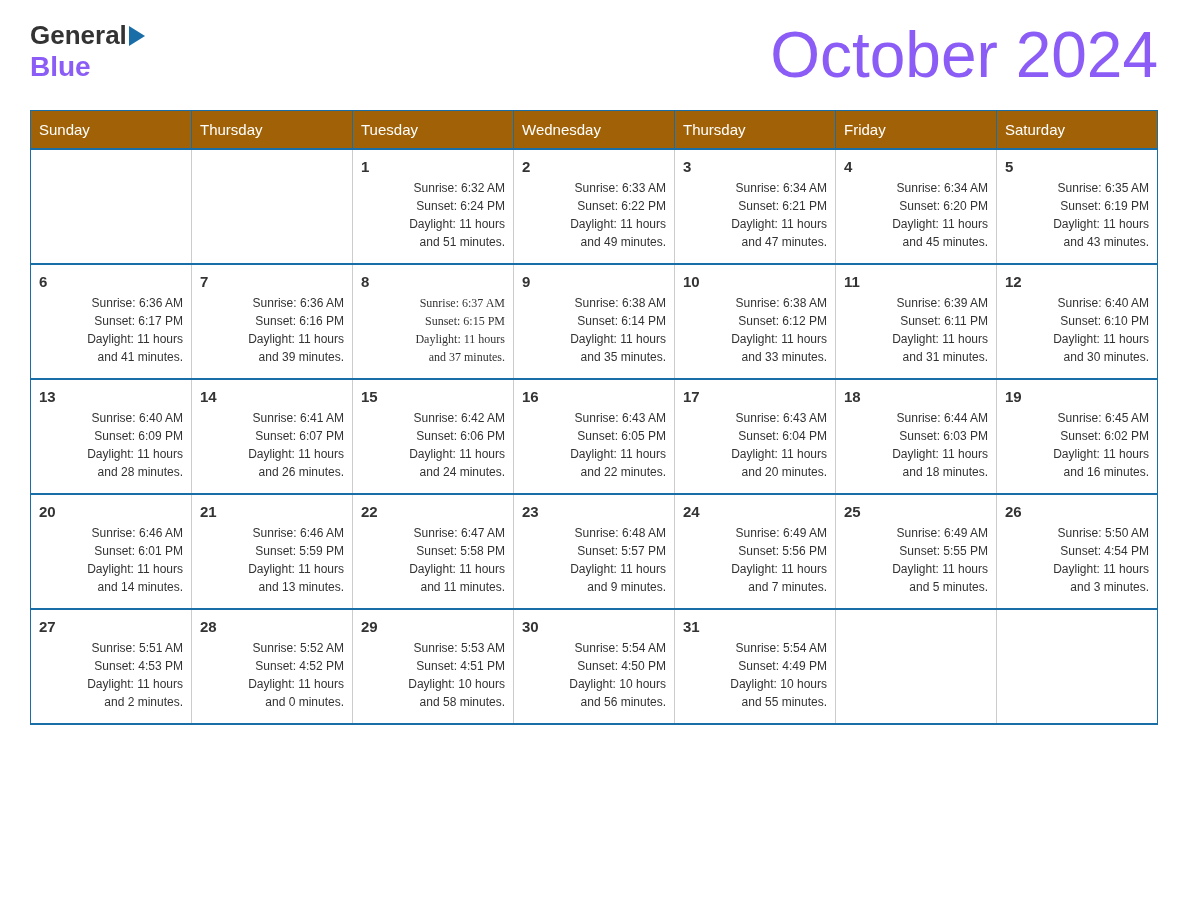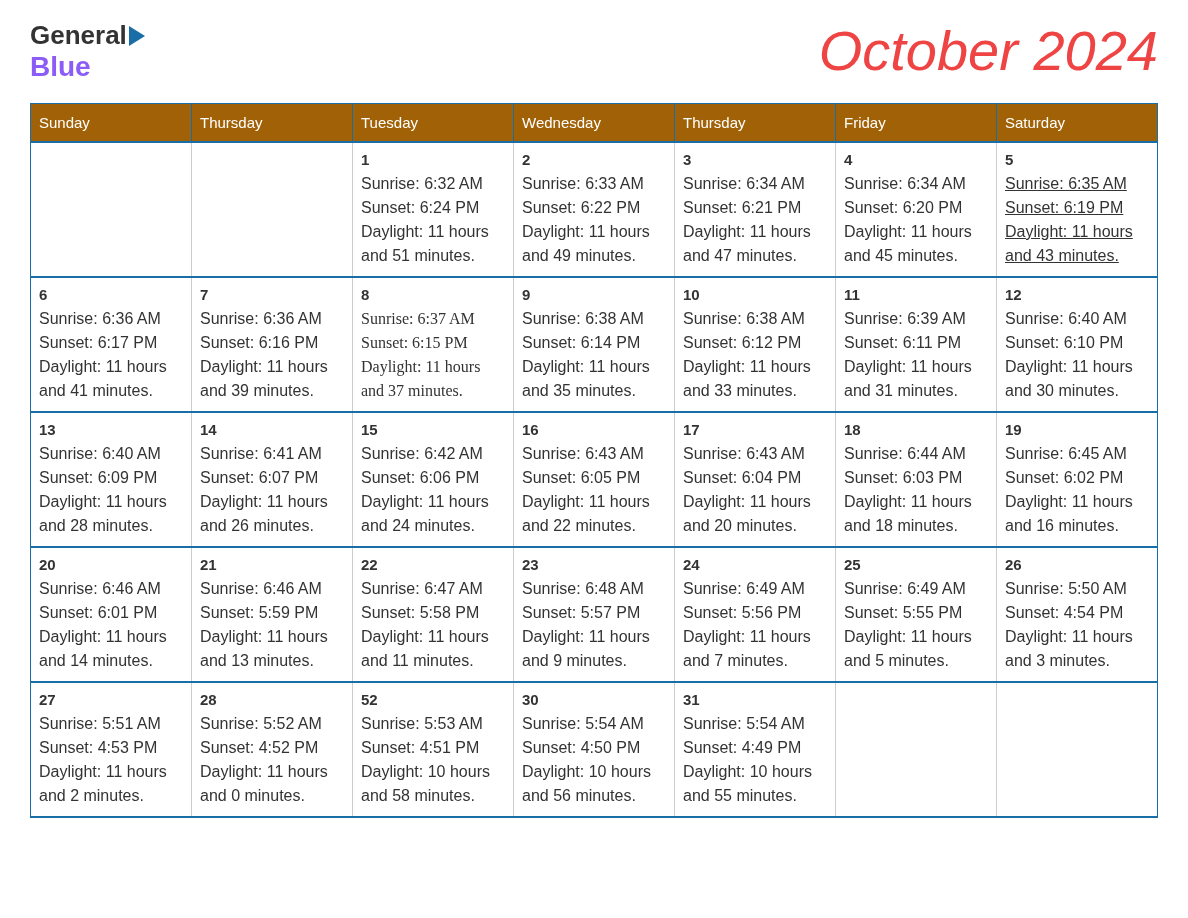--- a/index.html
+++ b/index.html
@@ -18,25 +18,24 @@
     }
     .logo {
       display: flex;
       flex-direction: column;
       align-items: flex-start;
     }
     .title-block {
       text-align: right;
     }
     .month-title {
-      font-size: 56px;
+      font-size: 64px;
       font-weight: 300;
-      color: #ef4444;
+      color: #8b5cf6;
       line-height: 1.1;
-      font-style: italic;
     }
     .location-title {
       font-size: 20px;
       color: #555;
       font-weight: normal;
     }
     table {
       width: 100%;
       border-collapse: collapse;
       table-layout: fixed;
@@ -71,23 +70,24 @@
       border-top: 2px solid #1a6ea8;
     }
     .day-number {
       font-size: 15px;
       font-weight: bold;
       color: #333;
       margin-bottom: 4px;
       display: block;
     }
     .day-info {
-      font-size: 16px;
+      font-size: 12px;
       color: #333;
       line-height: 1.5;
+      text-align: right;
     }
     .empty-cell {
       background: #fff;
     }
     .logo-row {
       display: flex;
       align-items: center;
     }
     .logo-arrow {
       display: inline-block;
@@ -157,21 +157,21 @@
         </td>
         <td>
           <span class="day-number">4</span>
           <div class="day-info" style="white-space: pre-line;">Sunrise: 6:34 AM
 Sunset: 6:20 PM
 Daylight: 11 hours
 and 45 minutes.</div>
         </td>
         <td>
           <span class="day-number">5</span>
-          <div class="day-info" style="white-space: pre-line; text-decoration: underline;">Sunrise: 6:35 AM
+          <div class="day-info" style="white-space: pre-line;">Sunrise: 6:35 AM
 Sunset: 6:19 PM
 Daylight: 11 hours
 and 43 minutes.</div>
         </td>
       </tr>
       <tr>
         <td>
           <span class="day-number">6</span>
           <div class="day-info" style="white-space: pre-line;">Sunrise: 6:36 AM
 Sunset: 6:17 PM
@@ -332,21 +332,21 @@
 and 2 minutes.</div>
         </td>
         <td>
           <span class="day-number">28</span>
           <div class="day-info" style="white-space: pre-line;">Sunrise: 5:52 AM
 Sunset: 4:52 PM
 Daylight: 11 hours
 and 0 minutes.</div>
         </td>
         <td>
-          <span class="day-number">52</span>
+          <span class="day-number">29</span>
           <div class="day-info" style="white-space: pre-line;">Sunrise: 5:53 AM
 Sunset: 4:51 PM
 Daylight: 10 hours
 and 58 minutes.</div>
         </td>
         <td>
           <span class="day-number">30</span>
           <div class="day-info" style="white-space: pre-line;">Sunrise: 5:54 AM
 Sunset: 4:50 PM
 Daylight: 10 hours

